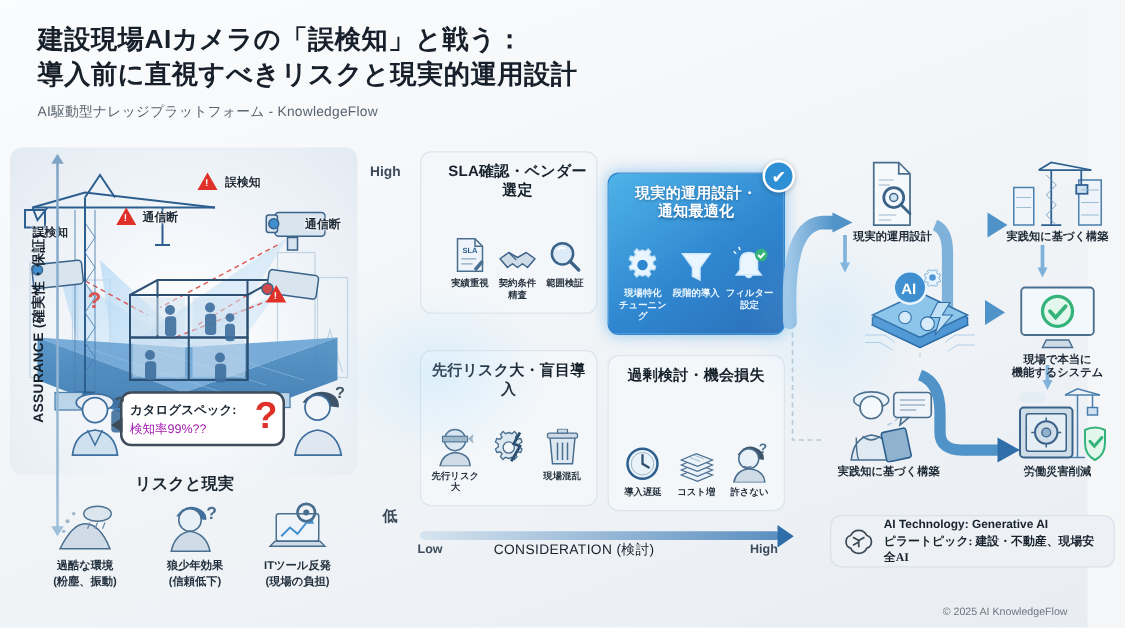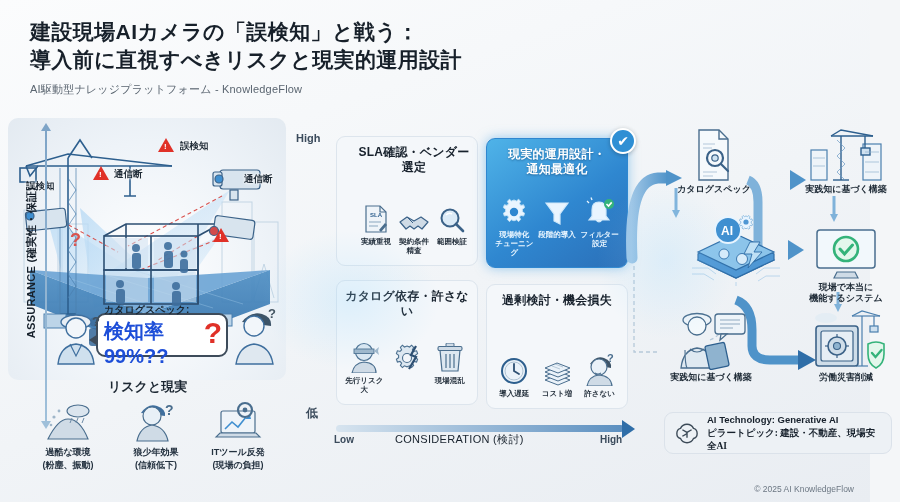--- a/index.html
+++ b/index.html
@@ -44,21 +44,21 @@
                color:#fff; font-weight:bold; }
 
   
   #bubble {
     position: absolute; left: 96px; top: 313px; width: 132px; height: 44px;
     background: #fff; border: 2px solid #3d4b5a; border-radius: 9px;
     display: flex; flex-direction: column; justify-content: center;
     padding: 18px 6px;
   }
   #bubble .b1 { font-size: 10px; font-weight: bold; color:#1b2631; }
-  #bubble .b2 { font-size: 20px; font-weight: bold; color:#1d4ed8; margin-top:1px;}
+  #bubble .b2 { font-size: 10px; font-weight: normal; color:#a21caf; margin-top:1px;}
   #bubble .qmark { position:absolute; right:4px; top:3px; font-size:30px;
                    font-weight:bold; color:#e03128; line-height:1; }
   #bubble::after{ content:""; position:absolute; left:-9px; top:19px;
                   border-top:6px solid transparent; border-bottom:6px solid transparent;
                   border-right:9px solid #3d4b5a; }
 
   .risk-head { position:absolute; left:97px; top:378px; font-size:13px;
                font-weight:bold; color:#1b2631;margin-left:11px; }
 
   
@@ -354,21 +354,21 @@
   <div class="axis-y-line"></div>
   <div class="lbl-high-y">High</div>
   <div class="lbl-low-y">低</div>
   <div class="axis-y-title">ASSURANCE (確実性・保証)</div>
 
   <div class="axis-x-line"></div>
   <div class="lbl-low-x">Low</div>
   <div class="lbl-high-x">High</div>
   <div class="axis-x-title">CONSIDERATION (検討)</div>
 
-  <div class="quad q-light" style="left:336px; top:136px; width:142px; height:130px;padding-left:20px;">
+  <div class="quad q-light" style="left:336px; top:121px; width:142px; height:130px;padding-left:20px;">
     <div class="q-title">SLA確認・ベンダー選定</div>
     <div class="q-icons">
       <div class="q-ic">
         <div class="gl">
           <svg width="26" height="30" viewBox="0 0 26 30">
             <path d="M3 2 h14 l6 6 v20 H3 z" fill="#eef4f9" stroke="#4a6e8e" stroke-width="1.2"></path>
             <path d="M17 2 v6 h6" fill="none" stroke="#4a6e8e" stroke-width="1.2"></path>
             <text x="7" y="13" font-size="6" font-weight="bold" fill="#2d5f8e" font-family="Liberation Sans, sans-serif">SLA</text>
             <g stroke="#8aa7bf" stroke-width="1">
                 <path d="M6 18 h12"></path>
@@ -438,21 +438,21 @@
             <path d="M21.5 7 l2 2 l3.2-3.6" stroke="#fff" stroke-width="1.6" fill="none"></path>
           </svg>
         </div>
         <div class="cap" style="white-space:pre-line;">フィルター
 設定</div>
       </div>
     </div>
   </div>
 
   <div class="quad q-light" style="left:336px; top:280px; width:142px; height:125px;">
-    <div class="q-title">カタログ依存・許さない</div>
+    <div class="q-title">先行リスク大・盲目導入</div>
     <div class="q-icons">
       <div class="q-ic">
         <div class="gl">
           <svg width="30" height="32" viewBox="0 0 30 32">
             <circle cx="15" cy="11" r="8.5" fill="#dde8f1" stroke="#4a6e8e" stroke-width="1.2"></circle>
             <rect x="5" y="8" width="20" height="4.5" fill="#9fb6c9" stroke="#4a6e8e" stroke-width=".9"></rect>
             <path d="M25 10 l5 -4 l-1 4 l1 4 z" fill="#9fb6c9"></path>
             <path d="M3 32 q2-10 12-11 q12 1 12 11 z" fill="#cfdbe6" stroke="#4a6e8e" stroke-width="1.2"></path>
           </svg>
         </div>
@@ -577,21 +577,21 @@
             <path d="M12 16 h12"></path>
             <path d="M12 20 h9"></path>
             <path d="M12 44 h14"></path>
             <path d="M12 48 h10"></path>
           </g>
         <circle cx="24" cy="30" r="8" fill="none" stroke="#3b6288" stroke-width="2.2"></circle>
         <circle cx="24" cy="30" r="3.2" fill="#cfe3f2" stroke="#3b6288" stroke-width="1.2"></circle>
         <path d="M30 36 l7 7" stroke="#3b6288" stroke-width="2.2" stroke-linecap="round"></path>
       </svg>
     </div>
-    <div class="ncap">カタログスペック</div>
+    <div class="ncap">現実的運用設計</div>
   </div>
 
   <div class="fl-node" style="left:796px; top:128px; width:100px;">
     <div class="nico">
       <svg width="78" height="54" viewBox="0 0 78 54">
         <g stroke="#4a7fae" stroke-width="1.2" fill="#eef4f9">
           <rect x="4" y="22" width="16" height="30"></rect>
           <rect x="56" y="16" width="18" height="36"></rect>
         </g>
         <g stroke="#2d5f8e" stroke-width="1.4" fill="none">

